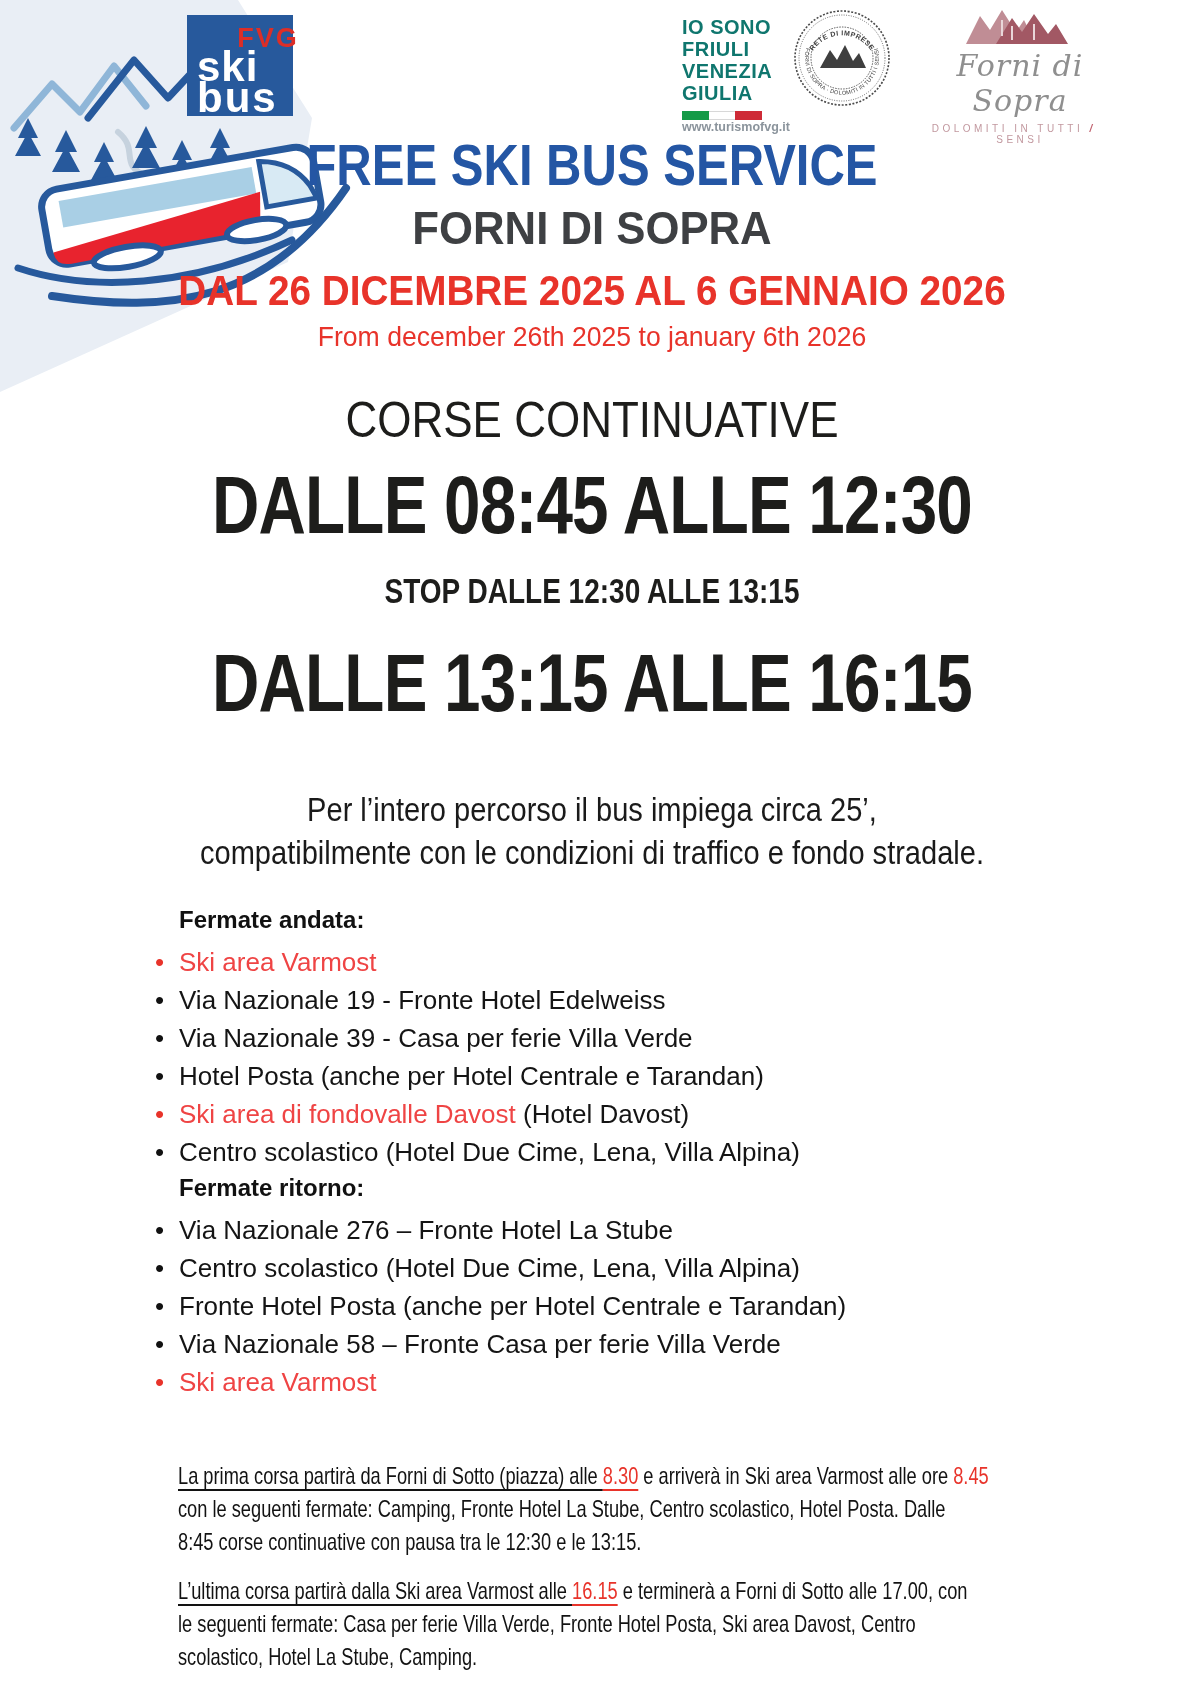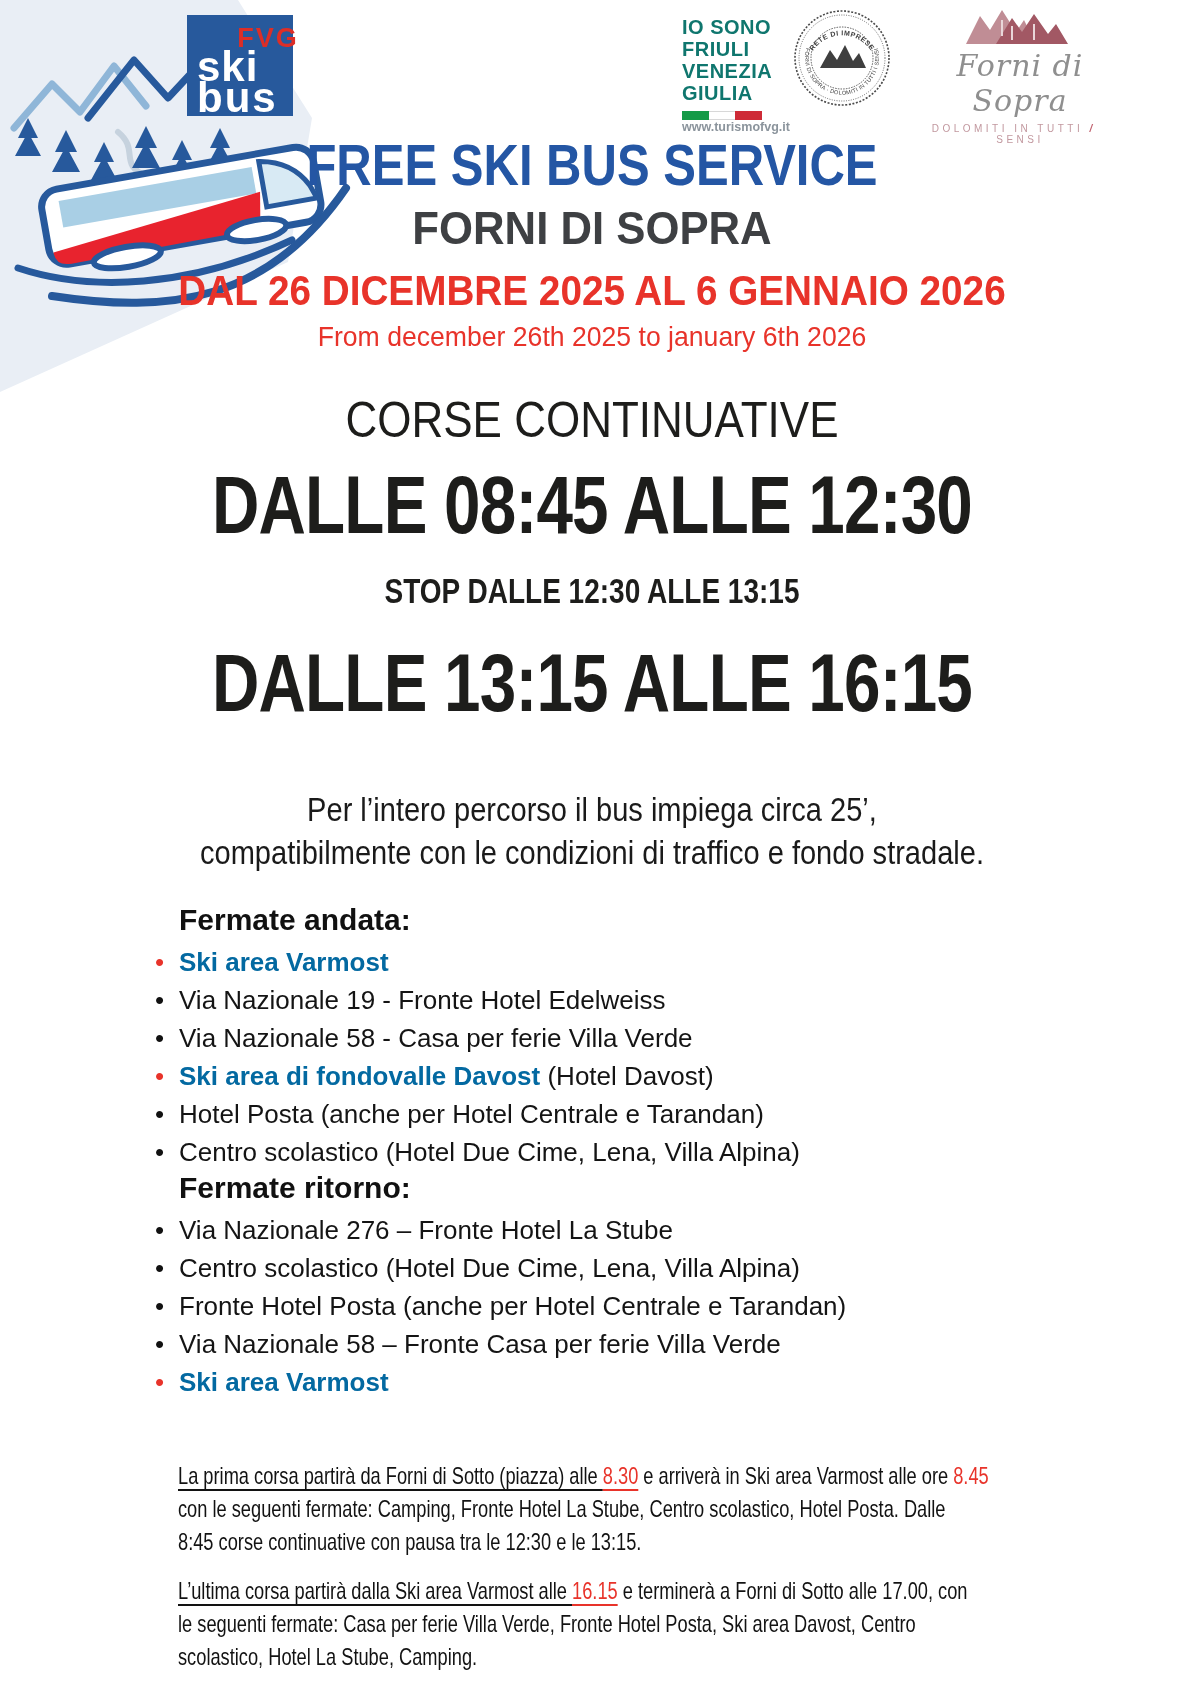--- a/index.html
+++ b/index.html
@@ -42,26 +42,26 @@
   .t-date-en { margin-top:6px; font-size:28px; line-height:34px; color:#e8332a; transform:scaleX(.95); }
 
   .s-corse { margin-top:38px; font-size:50px; line-height:56px; color:#1d1d1b; transform:scaleX(.88); }
   .s-slot1 { margin-top:10px; font-size:82px; line-height:94px; font-weight:bold; color:#1d1d1b; letter-spacing:-1px; transform:scaleX(.8); }
   .s-stop  { margin-top:18px; font-size:35px; line-height:42px; font-weight:bold; color:#1d1d1b; transform:scaleX(.8); }
   .s-slot2 { margin-top:24px; font-size:82px; line-height:94px; font-weight:bold; color:#1d1d1b; letter-spacing:-1px; transform:scaleX(.8); }
   .s-note  { margin-top:58px; font-size:33px; line-height:43px; color:#1a1a1a; transform:scaleX(.88); }
 
   
   .stops { position:absolute; top:903px; left:155px; width:960px; color:#141414; }
-  .stops h3 { font-size:30px; line-height:34px; font-weight:bold; margin-left:24px; margin-bottom:6px; color:#111; }
+  .stops h3 { font-size:24px; line-height:34px; font-weight:bold; margin-left:24px; margin-bottom:6px; color:#111; }
   .stops ul { list-style:none; }
   .stops li { font-size:26px; line-height:38px; white-space:nowrap; }
   .stops .bullet { display:inline-block; width:24px; color:#111; }
   .stops .bullet.red { color:#e8332a; }
-  .stop-red { color:#0369a1; font-weight:bold;text-align:right; }
+  .stop-red { color:#ef4444; font-weight:normal;text-align:right; }
   .ret { }
 
   
   .notes { position:absolute; top:1459px; left:178px; width:1400px;
            transform:scaleX(.76); transform-origin:left top;
            font-size:24px; line-height:33px; color:#121212; }
   .notes p { white-space:pre-wrap; }
   .notes p + p { margin-top:16px; }
   .notes .red { color:#e8332a; }
   .notes .u { text-decoration:underline; text-decoration-thickness:2px; text-underline-offset:5px; }
@@ -167,23 +167,23 @@
       <div>Per l’intero percorso il bus impiega circa 25’,</div>
       <div>compatibilmente con le condizioni di traffico e fondo stradale.</div>
     </div>
   </div>
 
   <div class="stops">
     <h3>Fermate andata:</h3>
     <ul>
         <li><span class="bullet red">•</span><span class="stop-red">Ski area Varmost</span></li>
         <li><span class="bullet">•</span><span class="">Via Nazionale 19 - Fronte Hotel Edelweiss</span></li>
-        <li><span class="bullet">•</span><span class="">Via Nazionale 58 - Casa per ferie Villa Verde</span></li>
+        <li><span class="bullet">•</span><span class="">Via Nazionale 39 - Casa per ferie Villa Verde</span></li>
+        <li><span class="bullet">•</span><span class="">Hotel Posta (anche per Hotel Centrale e Tarandan)</span></li>
         <li><span class="bullet red">•</span><span class="stop-red">Ski area di fondovalle Davost</span><span> (Hotel Davost)</span></li>
-        <li><span class="bullet">•</span><span class="">Hotel Posta (anche per Hotel Centrale e Tarandan)</span></li>
         <li><span class="bullet">•</span><span class="">Centro scolastico (Hotel Due Cime, Lena, Villa Alpina)</span></li>
       </ul>
     <h3 class="ret">Fermate ritorno:</h3>
     <ul>
         <li><span class="bullet">•</span><span class="">Via Nazionale 276 – Fronte Hotel La Stube</span></li>
         <li><span class="bullet">•</span><span class="">Centro scolastico (Hotel Due Cime, Lena, Villa Alpina)</span></li>
         <li><span class="bullet">•</span><span class="">Fronte Hotel Posta (anche per Hotel Centrale e Tarandan)</span></li>
         <li><span class="bullet">•</span><span class="">Via Nazionale 58 – Fronte Casa per ferie Villa Verde</span></li>
         <li><span class="bullet red">•</span><span class="stop-red">Ski area Varmost</span></li>
       </ul>

